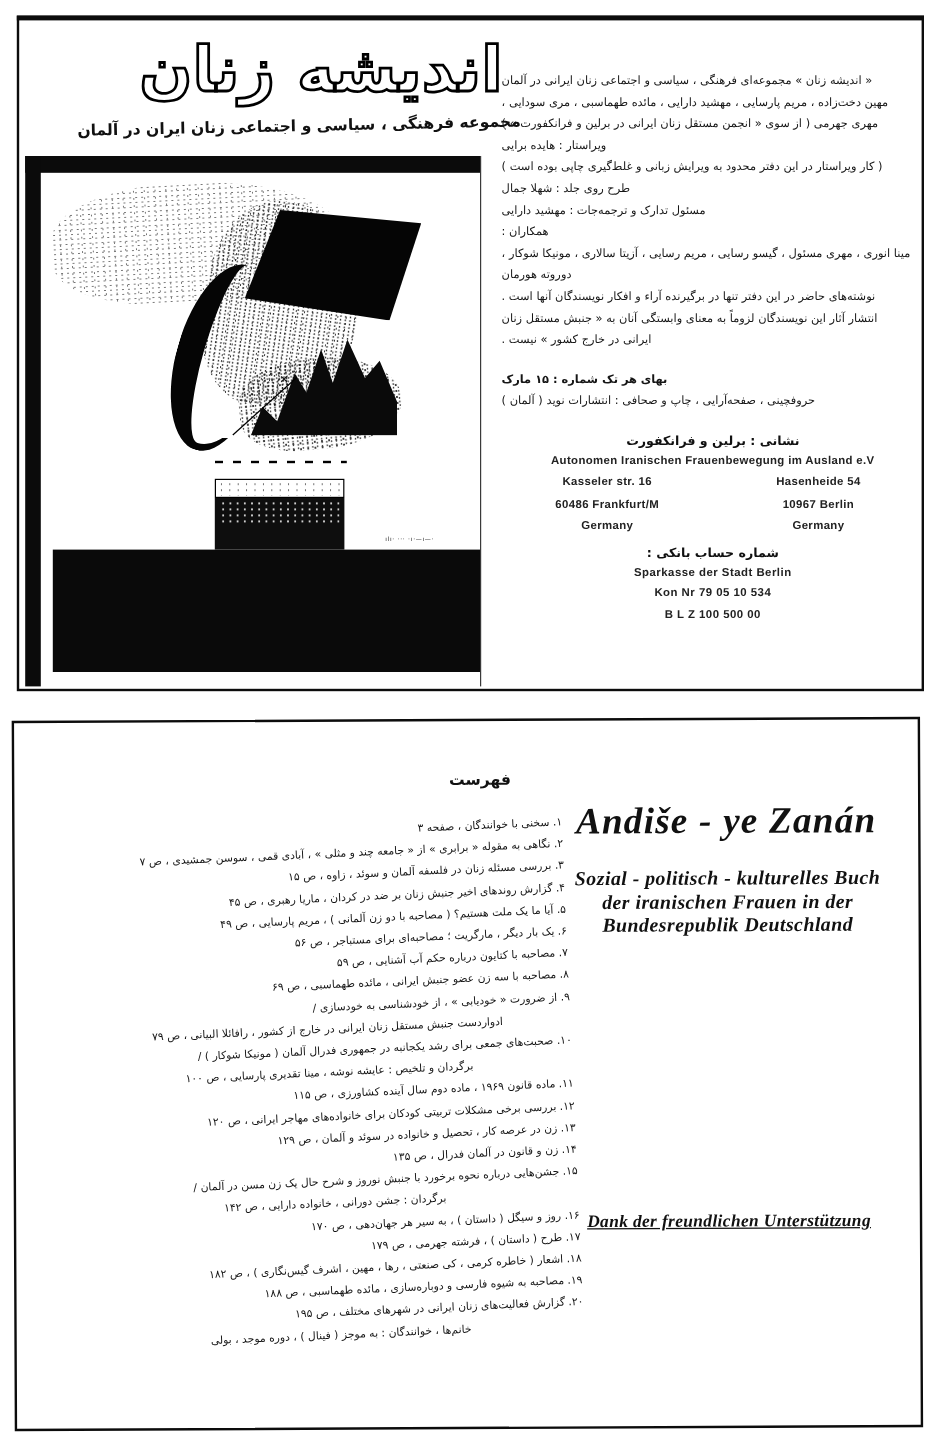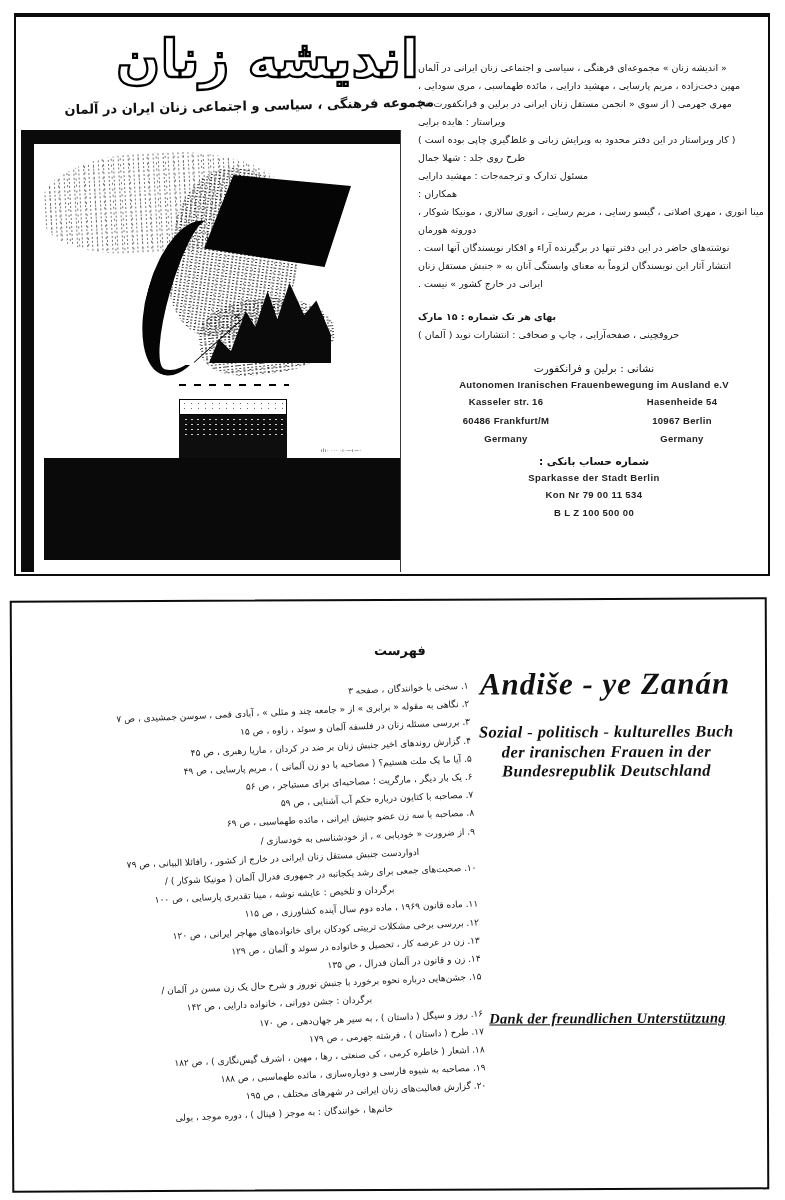--- a/index.html
+++ b/index.html
@@ -53,21 +53,21 @@
   .art-pedestal-dark::after { content:""; position:absolute; inset:2px 4px 22px 4px;
     background-image:radial-gradient(circle,#fff .7px,transparent .8px); background-size:6px 5px; opacity:.8; }
   .art-base { position:absolute; left:13px; top:328px; width:356px; height:102px; background:#0a0a0a; }
   .art-signature { position:absolute; left:290px; top:317px; font-size:5px; letter-spacing:.6px; color:#1d1d1d; }
 
   
   .info-col { position:absolute; left:402px; top:44px; width:352px; direction:rtl; }
   .info-line { font-size:9.5px; line-height:18px; text-align:left; white-space:nowrap; color:#161616; }
   .info-line.gap { margin-top:15px; }
   .info-line.bold { font-weight:bold; }
-  .addr-heading { margin-top:18px; font-size:10.5px; font-weight:normal; text-align:center; }
+  .addr-heading { margin-top:18px; font-size:10.5px; font-weight:bold; text-align:center; }
   .org-line { margin-top:5px; direction:ltr; text-align:center; font-family:"Liberation Sans", sans-serif;
     font-size:9.5px; font-weight:bold; color:#222; letter-spacing:.3px; }
   .addr-cols { margin-top:3px; direction:ltr; display:flex; }
   .addr-col { width:50%; text-align:center; }
   .addr-line { font-family:"Liberation Sans", sans-serif; font-size:9.5px; font-weight:bold;
     line-height:18.5px; color:#222; letter-spacing:.3px; }
   .bank-heading { margin-top:6px; font-size:10.5px; font-weight:bold; text-align:center; }
   .bank { margin-top:2px; direction:ltr; text-align:center; }
   .bank-line { font-family:"Liberation Sans", sans-serif; font-size:9.5px; font-weight:bold;
     line-height:17.5px; color:#222; letter-spacing:.4px; }
@@ -119,21 +119,21 @@
   <div class="info-col">
     <div>
         <div class="info-line">« اندیشه زنان » مجموعه‌ای فرهنگی ، سیاسی و اجتماعی زنان ایرانی در آلمان</div>
         <div class="info-line">مهین دخت‌زاده ، مریم پارسایی ، مهشید دارایی ، مائده طهماسبی ، مری سودایی ،</div>
         <div class="info-line">مهری جهرمی ( از سوی « انجمن مستقل زنان ایرانی در برلین و فرانکفورت » )</div>
         <div class="info-line">ویراستار : هایده برایی</div>
         <div class="info-line">( کار ویراستار در این دفتر محدود به ویرایش زبانی و غلط‌گیری چاپی بوده است )</div>
         <div class="info-line">طرح روی جلد : شهلا جمال</div>
         <div class="info-line">مسئول تدارک و ترجمه‌جات : مهشید دارایی</div>
         <div class="info-line">همکاران :</div>
-        <div class="info-line">مینا انوری ، مهری اصلانی ، گیسو رسایی ، مریم رسایی ، انوری سالاری ، مونیکا شوکار ،</div>
+        <div class="info-line">مینا انوری ، مهری مسئول ، گیسو رسایی ، مریم رسایی ، آزیتا سالاری ، مونیکا شوکار ،</div>
         <div class="info-line">دوروته هورمان</div>
         <div class="info-line">نوشته‌های حاضر در این دفتر تنها در برگیرنده آراء و افکار نویسندگان آنها است .</div>
         <div class="info-line">انتشار آثار این نویسندگان لزوماً به معنای وابستگی آنان به « جنبش مستقل زنان</div>
         <div class="info-line">ایرانی در خارج کشور » نیست .</div>
         <div class="info-line gap bold">بهای هر تک شماره : ۱۵ مارک</div>
         <div class="info-line">حروفچینی ، صفحه‌آرایی ، چاپ و صحافی : انتشارات نوید ( آلمان )</div>
       </div>
     <div class="addr-heading">نشانی : برلین و فرانکفورت</div>
     <div class="org-line">Autonomen Iranischen Frauenbewegung im Ausland e.V</div>
     <div class="addr-cols">
@@ -144,21 +144,21 @@
         </div>
       <div class="addr-col">
           <div class="addr-line">Hasenheide 54</div>
           <div class="addr-line">10967 Berlin</div>
           <div class="addr-line">Germany</div>
         </div>
     </div>
     <div class="bank-heading">شماره حساب بانکی :</div>
     <div class="bank">
         <div class="bank-line">Sparkasse der Stadt Berlin</div>
-        <div class="bank-line">Kon Nr 79 00 11 534</div>
+        <div class="bank-line">Kon Nr 79 05 10 534</div>
         <div class="bank-line">B L Z 100 500 00</div>
       </div>
   </div>
 </div>
 
 <div class="page page-bottom">
 
   <div class="toc-heading">فهرست</div>
   <div class="toc-list">
       <div class="toc-line">۱. سخنی با خوانندگان ، صفحه ۳</div>

